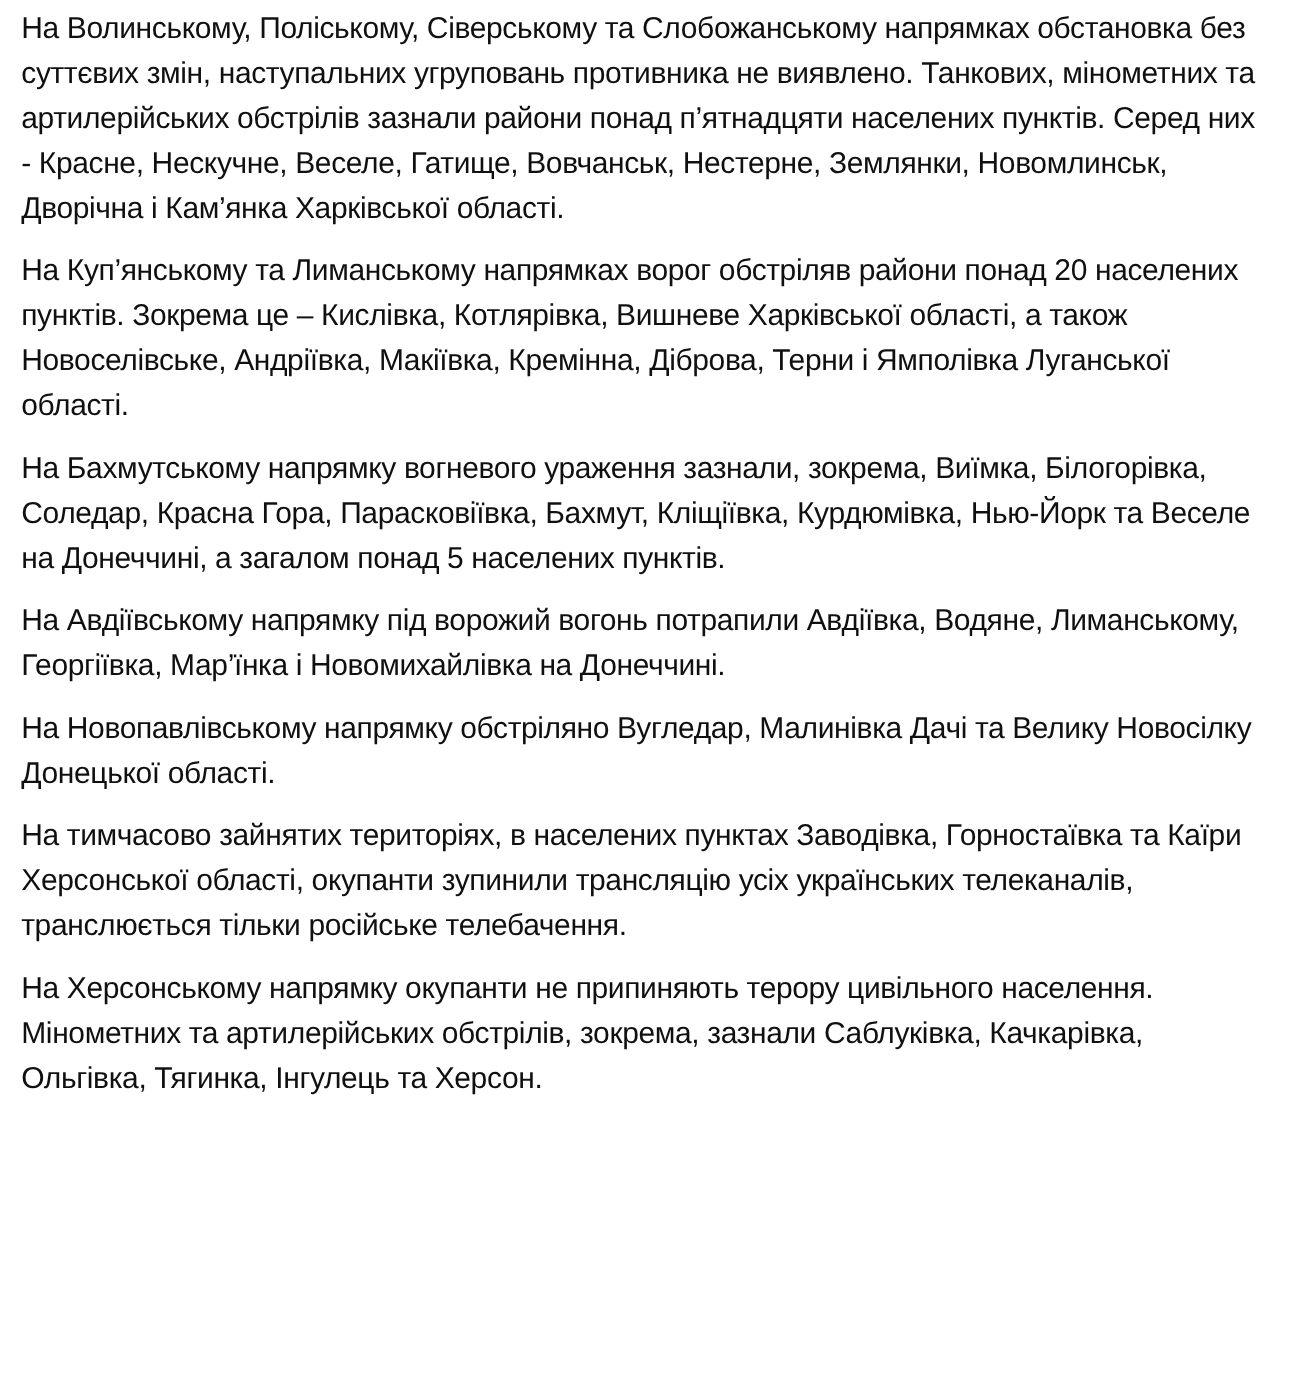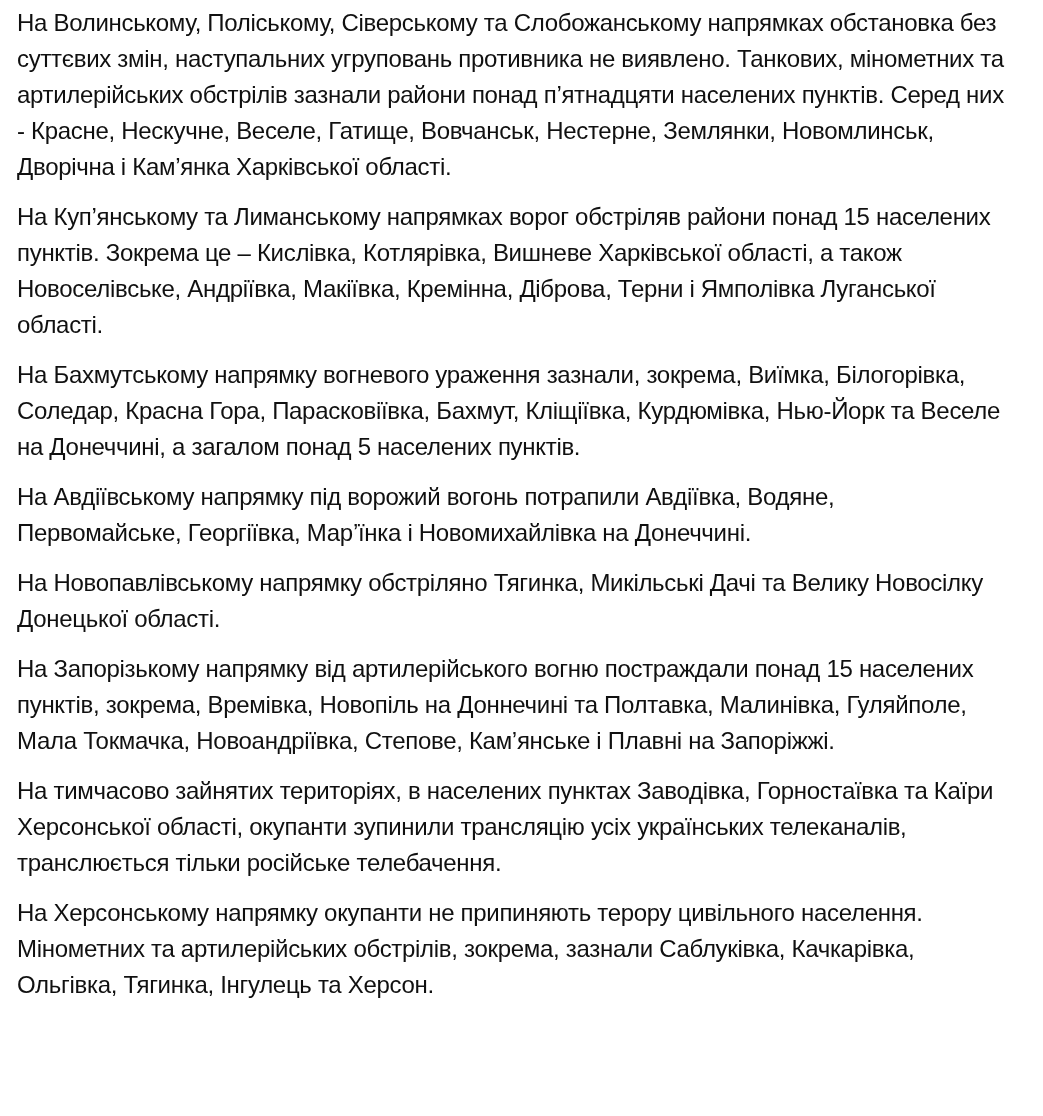--- a/index.html
+++ b/index.html
@@ -25,20 +25,19 @@
   }
   .doc p {
     margin: 0 0 14px 0;
   }
 </style>
 </head>
 <body>
 
 <main class="doc">
   <p>На Волинському, Поліському, Сіверському та Слобожанському напрямках обстановка без суттєвих змін, наступальних угруповань противника не виявлено. Танкових, мінометних та артилерійських обстрілів зазнали райони понад п’ятнадцяти населених пунктів. Серед них - Красне, Нескучне, Веселе, Гатище, Вовчанськ, Нестерне, Землянки, Новомлинськ, Дворічна і Кам’янка Харківської області.</p>
-  <p>На Куп’янському та Лиманському напрямках ворог обстріляв райони понад 15 населених пунктів. Зокрема це – Кислівка, Котлярівка, Вишневе Харківської області, а також Новоселівське, Андріївка, Макіївка, Кремінна, Діброва, Терни і Ямполівка Луганської області.</p>
+  <p>На Куп’янському та Лиманському напрямках ворог обстріляв райони понад 20 населених пунктів. Зокрема це – Кислівка, Котлярівка, Вишневе Харківської області, а також Новоселівське, Андріївка, Макіївка, Кремінна, Діброва, Терни і Ямполівка Луганської області.</p>
   <p>На Бахмутському напрямку вогневого ураження зазнали, зокрема, Виїмка, Білогорівка, Соледар, Красна Гора, Парасковіївка, Бахмут, Кліщіївка, Курдюмівка, Нью-Йорк та Веселе на Донеччині, а загалом понад 5 населених пунктів.</p>
-  <p>На Авдіївському напрямку під ворожий вогонь потрапили Авдіївка, Водяне, Первомайське, Георгіївка, Мар’їнка і Новомихайлівка на Донеччині.</p>
-  <p>На Новопавлівському напрямку обстріляно Тягинка, Микільські Дачі та Велику Новосілку Донецької області.</p>
-  <p>На Запорізькому напрямку від артилерійського вогню постраждали понад 15 населених пунктів, зокрема, Времівка, Новопіль на Доннечині та Полтавка, Малинівка, Гуляйполе, Мала Токмачка, Новоандріївка, Степове, Кам’янське і Плавні на Запоріжжі.</p>
+  <p>На Авдіївському напрямку під ворожий вогонь потрапили Авдіївка, Водяне, Лиманському, Георгіївка, Мар’їнка і Новомихайлівка на Донеччині.</p>
+  <p>На Новопавлівському напрямку обстріляно Вугледар, Малинівка Дачі та Велику Новосілку Донецької області.</p>
   <p>На тимчасово зайнятих територіях, в населених пунктах Заводівка, Горностаївка та Каїри Херсонської області, окупанти зупинили трансляцію усіх українських телеканалів, транслюється тільки російське телебачення.</p>
   <p>На Херсонському напрямку окупанти не припиняють терору цивільного населення. Мінометних та артилерійських обстрілів, зокрема, зазнали Саблуківка, Качкарівка, Ольгівка, Тягинка, Інгулець та Херсон.</p>
 </main>
 
 </body></html>

